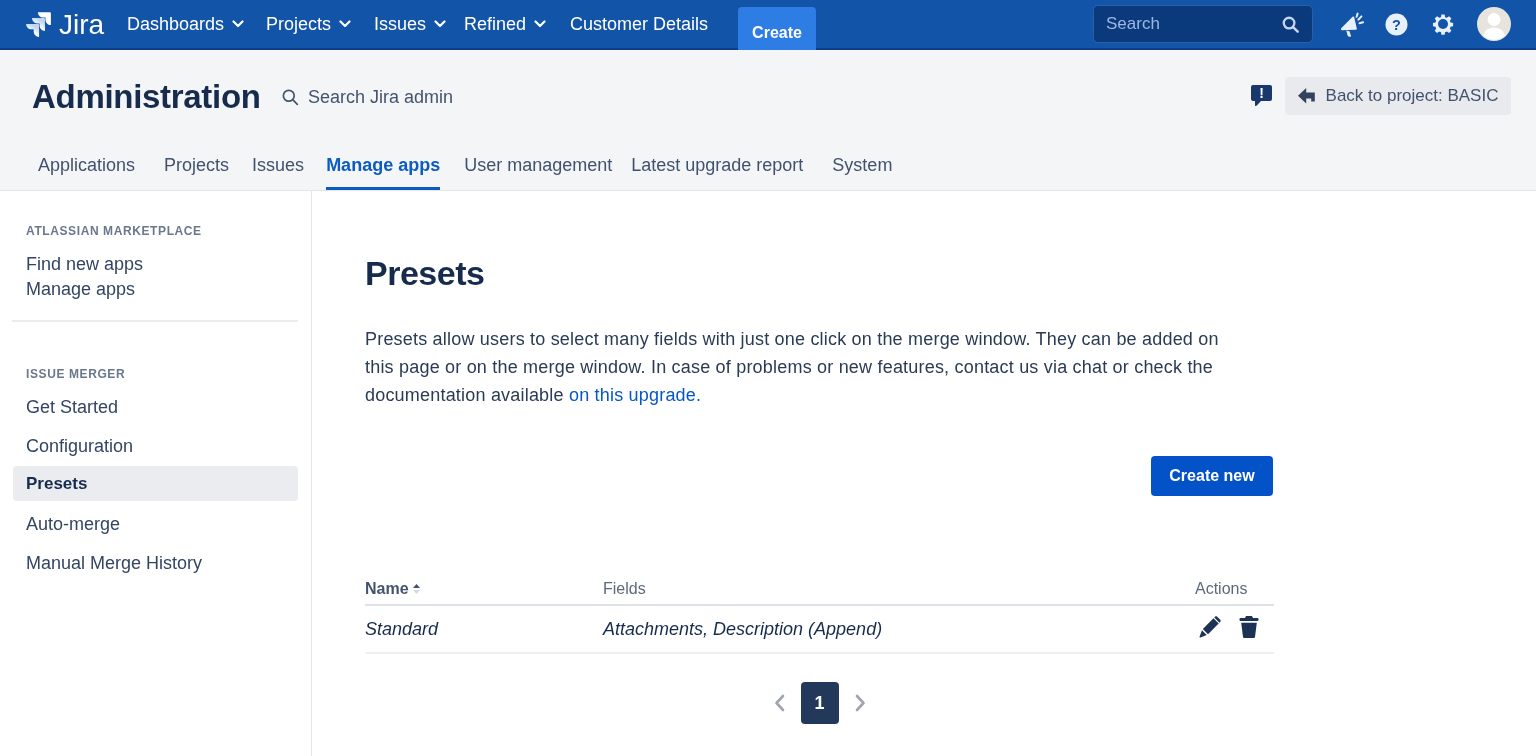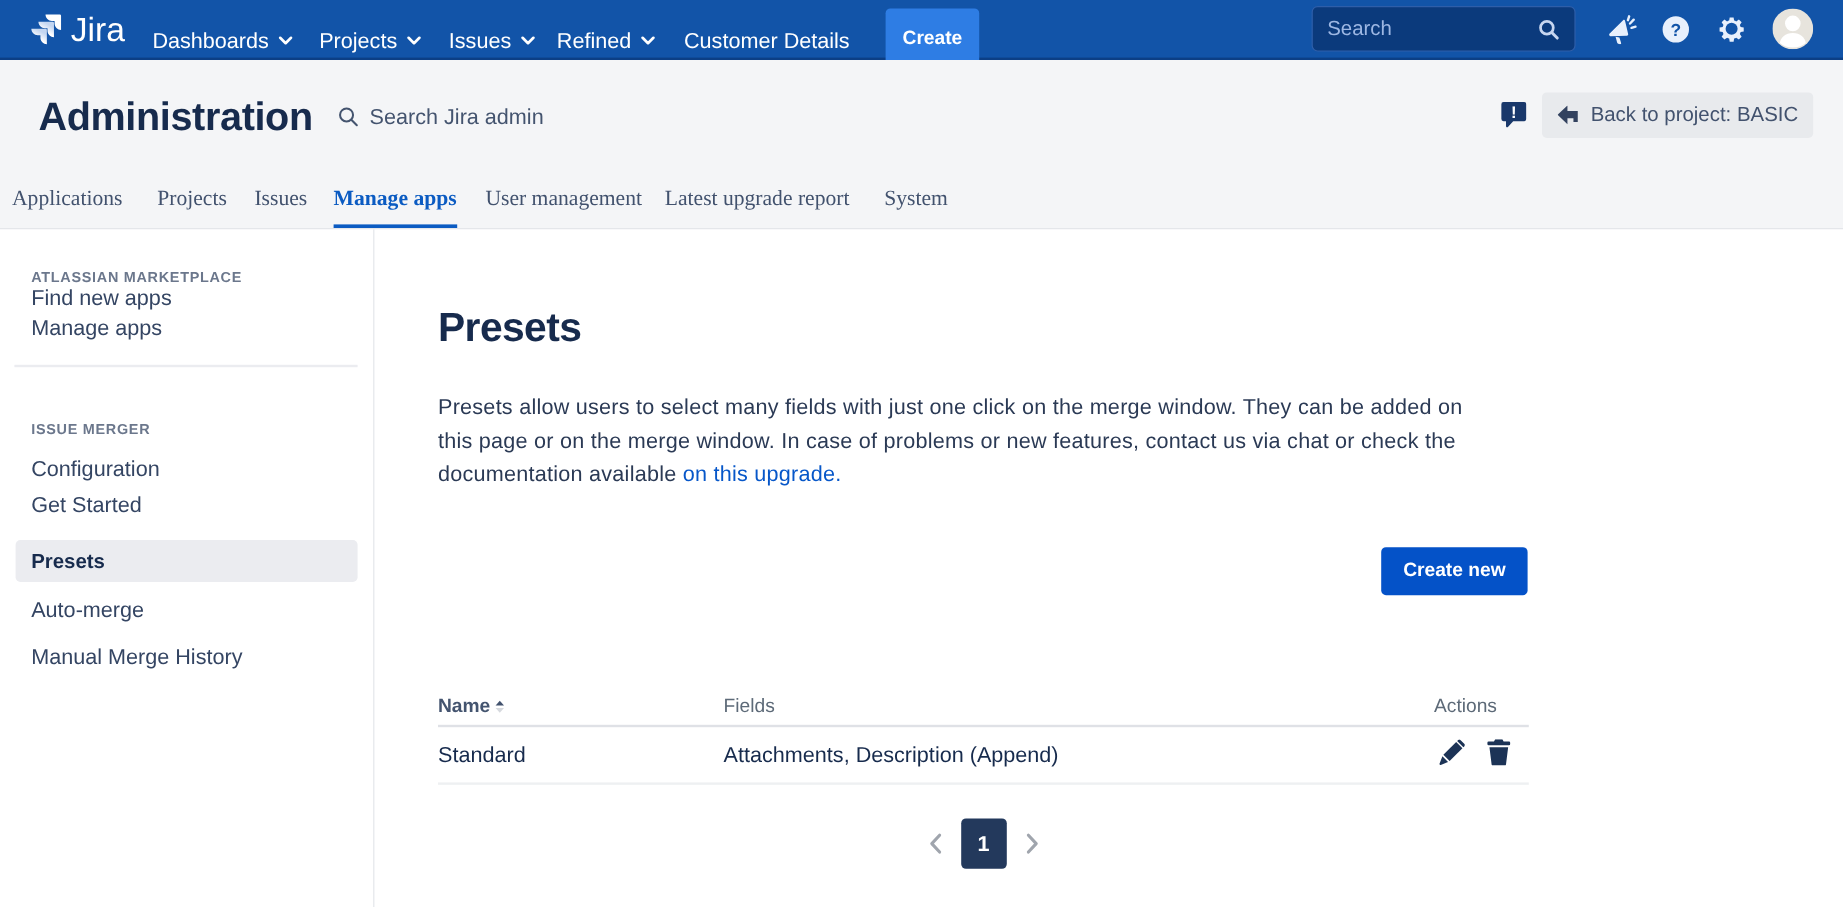--- a/index.html
+++ b/index.html
@@ -4,41 +4,41 @@
 <style>
 * { margin:0; padding:0; box-sizing:border-box; }
 html,body { width:1536px; height:756px; overflow:hidden; background:#fff;
   font-family:"Liberation Sans", sans-serif; }
 
 .topbar { position:relative; height:50px; background:#1254a8;
   border-bottom:2px solid #0c3f85; display:flex; align-items:center; }
 .logo { position:absolute; left:22px; top:8px; display:flex; align-items:center; }
 .logo svg { display:block; }
 .logo-text { color:#fff; font-size:28px; font-weight:400; margin-left:4px; letter-spacing:0px; }
-.navitem { position:absolute; top:10px; height:48px; display:flex; align-items:center;
+.navitem { position:absolute; top:0; height:48px; display:flex; align-items:center;
   color:#fff; font-size:18px; }
 .chev { margin-left:8px; }
 .createbtn { position:absolute; left:738px; top:7px; width:78px; height:52px;
   background:#2e7de4; border-radius:4px; color:#fff; font-size:16px; font-weight:700;
   display:flex; align-items:center; justify-content:center; }
 .searchbox { position:absolute; left:1093px; top:5px; width:220px; height:38px;
   background:#0b3a7c; border:1px solid #2e5ea9; border-radius:5px;
   display:flex; align-items:center; padding:0 12px; }
 .searchbox .ph { color:#9db7e3; font-size:17px; flex:1; }
 .topicon { position:absolute; top:0; height:48px; display:flex; align-items:center; justify-content:center; }
 
 .adminhead { position:relative; height:141px; background:#f4f5f7; border-bottom:1px solid #e4e6ea; }
 .adm-title { position:absolute; left:32px; top:28px; font-size:33px; font-weight:700; color:#172b4d; letter-spacing:-0.3px; }
 .adm-search { position:absolute; left:281px; top:37px; display:flex; align-items:center; color:#44546f; font-size:18px; }
 .adm-search svg { margin-right:8px; }
 .bubble { position:absolute; left:1251px; top:35px; }
 .backbtn { position:absolute; left:1285px; top:27px; width:226px; height:38px; background:#e8eaed;
   border-radius:4px; display:flex; align-items:center; justify-content:center; color:#42526e; font-size:17px; }
 .backbtn svg { margin-right:9px; }
-.tabs { position:absolute; left:10px; bottom:0; display:flex;font-family:Liberation Serif, serif; }
+.tabs { position:absolute; left:38px; bottom:0; display:flex; }
 .tab { font-size:18px; color:#42526e; margin-right:27px; padding-bottom:15px; position:relative; line-height:20px; }
 .tab.active { color:#0b5bc2; font-weight:700; }
 .tab.active::after { content:""; position:absolute; left:0; right:0; bottom:0; height:3px; background:#0b5bc2; }
 
 .mainwrap { display:flex; height:565px; }
 .side { width:312px; border-right:1px solid #e4e6ea; padding-top:33px; }
 .side-h { line-height:14px; }
 .side-item { line-height:20px; }
 .side-h { margin-left:26px; font-size:12px; font-weight:700; color:#6b778c; letter-spacing:0.6px; }
 .side-item { margin-left:26px; font-size:18px; color:#344563; }
@@ -49,21 +49,21 @@
 .h2 { position:absolute; left:53px; top:63px; font-size:34px; font-weight:700; color:#172b4d; letter-spacing:-0.5px; }
 .para { position:absolute; left:53px; top:134px; width:990px; font-size:18px; line-height:28px; color:#2b3a55; letter-spacing:0.2px; }
 .para a { color:#0757c9; text-decoration:none; }
 .createnew { position:absolute; left:839px; top:265px; width:122px; height:40px; background:#0452c8;
   border-radius:4px; color:#fff; font-size:16px; font-weight:700; display:flex; align-items:center; justify-content:center; }
 .tablewrap { position:absolute; left:53px; top:388px; width:909px; }
 .thead { display:flex; color:#5d6a78; font-size:16px; font-weight:400; line-height:20px; padding-bottom:5px; border-bottom:2px solid #dfe1e6; }
 .th-name { width:238px; display:flex; align-items:center; }
 .th-fields { width:592px; }
 .th-actions { width:79px; }
-.trow { display:flex; align-items:center; height:48px; border-bottom:2px solid #eef0f2; font-size:18px; color:#172b4d; }
+.trow { display:flex; align-items:center; height:48px; border-bottom:2px solid #eef0f2; font-size:18px; color:#172b4d;font-style:italic; }
 .pager { position:absolute; left:53px; top:491px; width:909px; display:flex; align-items:center; justify-content:center; }
 .pgnum { width:38px; height:42px; background:#23395c; border-radius:4px; color:#fff; font-size:18px; font-weight:700;
   display:flex; align-items:center; justify-content:center; margin:0 16px; }
 </style>
 </head>
 <body>
 <header class="topbar">
   <div class="logo">
     <svg width="33" height="33" viewBox="0 0 128 128">
       <defs>
@@ -160,27 +160,27 @@
     <div class="tab" style="margin-right:23px">Projects</div>
     <div class="tab" style="margin-right:22px">Issues</div>
     <div class="tab active" style="margin-right:24px">Manage apps</div>
     <div class="tab" style="margin-right:19px">User management</div>
     <div class="tab" style="margin-right:29px">Latest upgrade report</div>
     <div class="tab">System</div>
   </div>
 </div>
 <div class="mainwrap">
   <nav class="side">
-    <div class="side-h" style="">ATLASSIAN MARKETPLACE</div>
+    <div class="side-h" style="margin-bottom:16px">ATLASSIAN MARKETPLACE</div>
     <div class="side-item" style="margin-bottom:5px">Find new apps</div>
     <div class="side-item" style="margin-bottom:21px">Manage apps</div>
     <div class="side-divider"></div>
     <div class="side-h" style="margin-top:45px;margin-bottom:16px">ISSUE MERGER</div>
+    <div class="side-item" style="margin-bottom:19px">Get Started</div>
     <div class="side-item" style="margin-bottom:10px">Configuration</div>
-    <div class="side-item" style="margin-bottom:19px">Get Started</div>
     <div class="pill">
         <span>Presets</span>
       </div>
     <div class="side-item" style="margin-top:13px;margin-bottom:19px">Auto-merge</div>
     <div class="side-item">Manual Merge History</div>
   </nav>
   <div class="content">
     <div class="h2">Presets</div>
     <div class="para">Presets allow users to select many fields with just one click on the merge window. They can be added on<br>this page or on the merge window. In case of problems or new features, contact us via chat or check the<br>documentation available <a>on this upgrade.</a></div>
     <div class="createnew">Create new</div>

